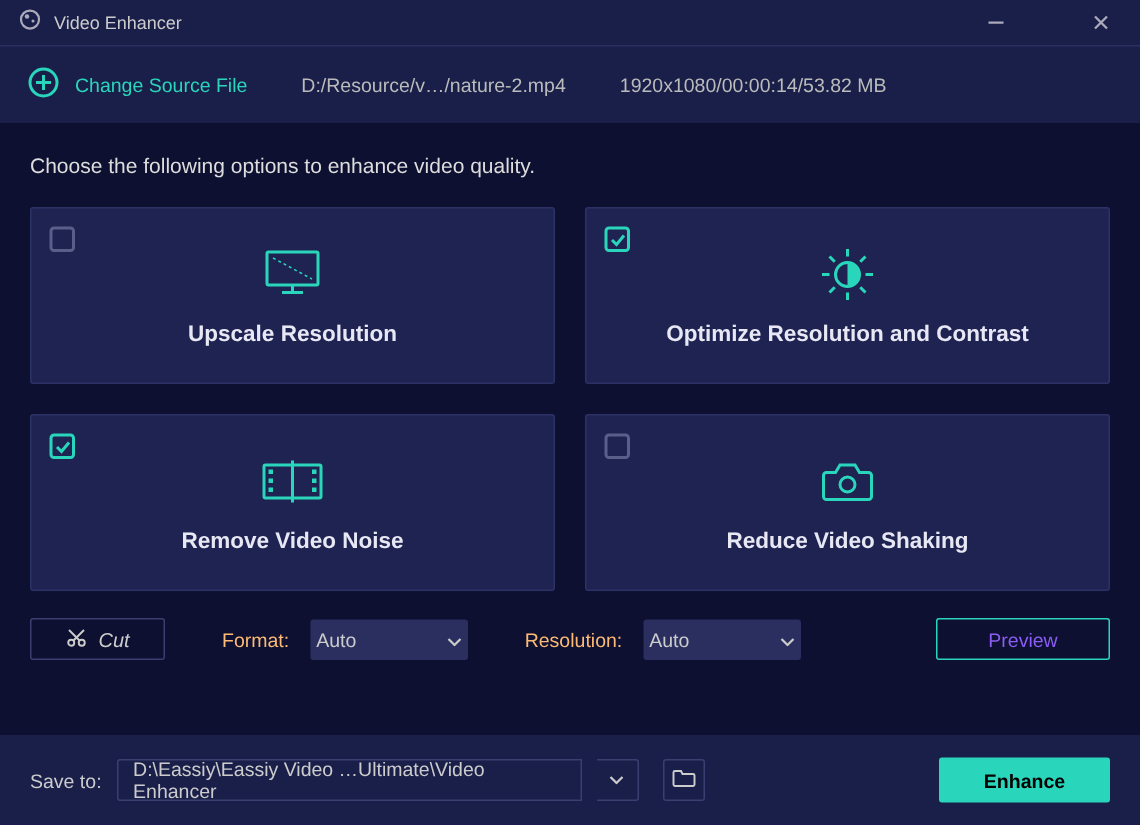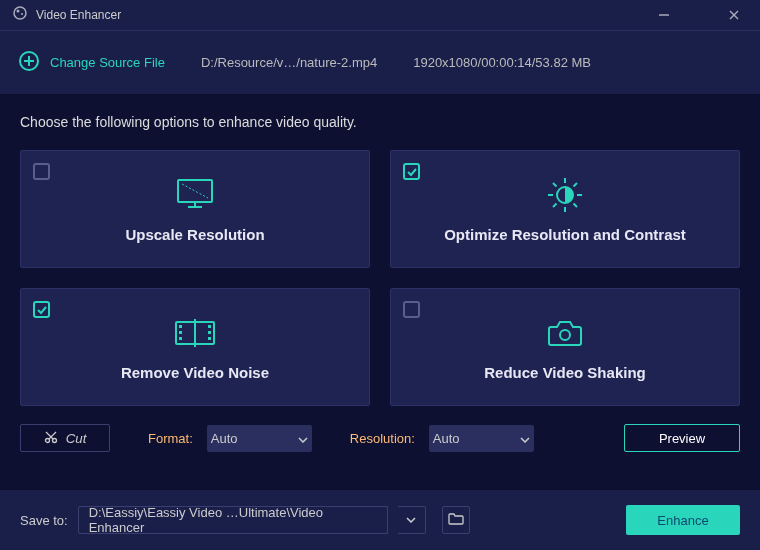--- a/index.html
+++ b/index.html
@@ -4,21 +4,21 @@
   <style>
     * { margin: 0; padding: 0; box-sizing: border-box; font-family: -apple-system, "Segoe UI", sans-serif; }
     body { width: 760px; height: 550px; background: #0d1030; color: #d6d3d3; overflow: hidden; }
     
     .titlebar { height: 30px; background: #1a1f4a; display: flex; align-items: center; padding: 0 12px; gap: 42px; }
     .titlebar-left { display: flex; align-items: center; gap: 8px; }
     .titlebar-title { font-size: 12px; color: #ccc; }
     .titlebar-spacer { flex: 1; }
     .titlebar-btn { width: 28px; height: 28px; display: flex; align-items: center; justify-content: center; cursor: pointer; color: #aab; }
     
-    .toolbar { height: 64px; background: #1a1f4a; border-top: 1px solid #2a2f5f; display: flex; align-items: center; padding: 0 18px; gap: 36px; font-size: 13px; }
+    .toolbar { height: 52px; background: #1a1f4a; border-top: 1px solid #2a2f5f; display: flex; align-items: center; padding: 0 18px; gap: 36px; font-size: 13px; }
     .add-source { display: flex; align-items: center; gap: 10px; cursor: pointer; }
     .add-source-label { color: #2ad6bb; }
     .source-path { color: #bbb; }
     .source-meta { color: #bbb; }
     
     .main { padding: 20px; }
     .instruction { font-size: 14px; color: #ddd; margin-bottom: 20px; }
     
     .cards { display: grid; grid-template-columns: 1fr 1fr; gap: 20px; margin-bottom: 18px; }
     .card { height: 118px; background: #1e2352; border: 1px solid #2c3166; border-radius: 2px; position: relative; display: flex; flex-direction: column; align-items: center; justify-content: center; cursor: pointer; }
@@ -29,29 +29,29 @@
     .card-icon { height: 38px; display: flex; align-items: center; justify-content: center; margin-bottom: 12px; }
     .card-label { font-size: 15px; font-weight: 600; color: #e8e8f5; }
     
     .controls { display: flex; align-items: center; gap: 14px; font-size: 13px; }
     .cut-btn { display: flex; align-items: center; justify-content: center; gap: 8px; width: 90px; height: 28px; border: 1px solid #3a3f6f; background: transparent; color: #ccc; cursor: pointer; border-radius: 2px; font-style: italic; }
     .ctrl-label { color: #fdba74; margin-left: 24px; }
     .select { width: 105px; height: 27px; background: #2a2f5f; border: none; display: flex; align-items: center; justify-content: space-between; padding: 0 4px; cursor: pointer; border-radius: 2px; }
     .select:first-of-type { margin-left: 0; }
     .select-value { color: #ccc; font-size: 13px; }
     .ctrl-spacer { flex: 1; }
-    .preview-btn { width: 116px; height: 28px; border: 1px solid #2ad6bb; background: transparent; color: #ffffff; font-size: 13px; cursor: pointer; border-radius: 2px; }
+    .preview-btn { width: 116px; height: 28px; border: 1px solid #2ad6bb; background: transparent; color: #8b5cf6; font-size: 13px; cursor: pointer; border-radius: 2px; }
     
     .footer { position: absolute; bottom: 0; left: 0; right: 0; height: 60px; background: #1a1f4a; display: flex; align-items: center; padding: 0 20px; gap: 10px; font-size: 13px; margin-top: 32px; }
     .footer-label { color: #ccc; }
     .save-path { width: 310px; height: 28px; border: 1px solid #3a3f6f; display: flex; align-items: center; padding: 0 10px; color: #ccc; border-radius: 2px 0 0 2px; }
     .save-dropdown { width: 28px; height: 28px; border: 1px solid #3a3f6f; border-left: none; display: flex; align-items: center; justify-content: center; cursor: pointer; border-radius: 0 2px 2px 0; }
     .folder-btn { width: 28px; height: 28px; border: 1px solid #3a3f6f; display: flex; align-items: center; justify-content: center; cursor: pointer; margin-left: 6px; border-radius: 2px; }
     .footer-spacer { flex: 1; }
-    .enhance-btn { width: 114px; height: 30px; background: #2ad6bb; border: none; color: #0c4a6e; font-size: 13px; font-weight: 400; cursor: pointer; border-radius: 2px; }
+    .enhance-btn { width: 114px; height: 30px; background: #2ad6bb; border: none; color: #000000; font-size: 13px; font-weight: 700; cursor: pointer; border-radius: 2px; }
   </style>
 </head>
 <body>
 
 <div class="titlebar">
   <div class="titlebar-left">
     <span>
       <svg width="16" height="16" viewBox="0 0 16 16">
           <circle cx="8" cy="8" r="6" fill="none" stroke="#aab" stroke-width="1.5"></circle>
           <circle cx="6" cy="6" r="1.5" fill="#aab"></circle>

